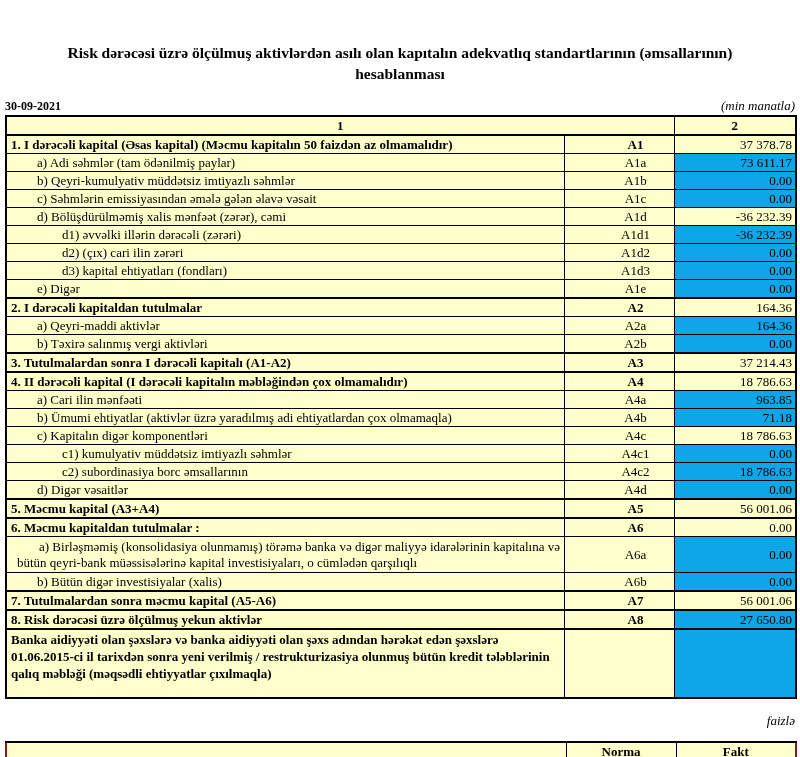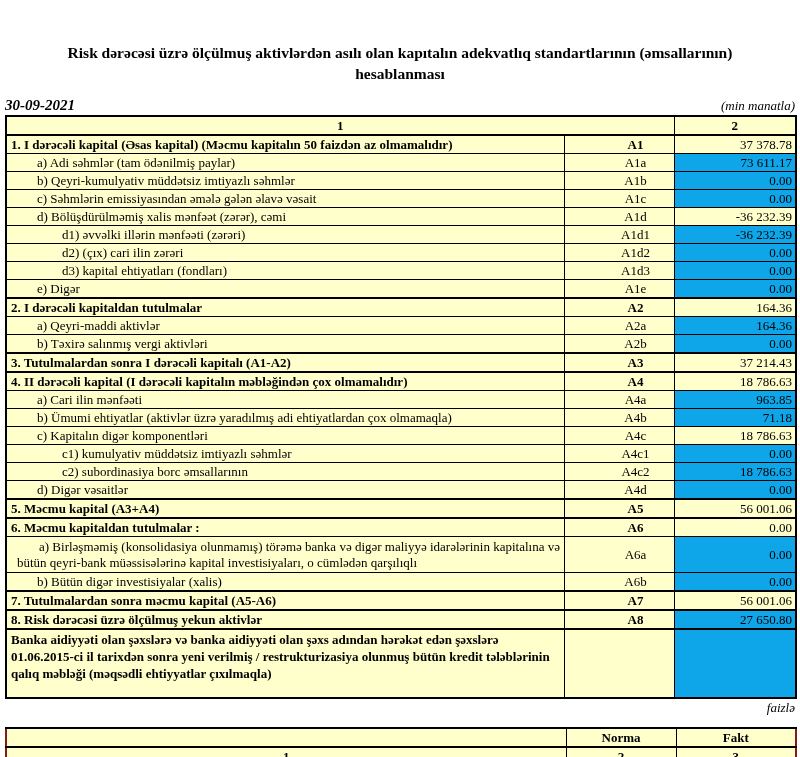--- a/index.html
+++ b/index.html
@@ -1,20 +1,20 @@
 <!DOCTYPE html>
 <html><head>
 <meta charset="utf-8">
 <style>
   html,body { margin:0; padding:0; background:#ffffff; }
   body { width:800px; height:757px; color:#000; font-family:"Liberation Serif", serif; }
   .page { padding:0 5px; box-sizing:border-box; }
   .title { padding-top:42px; text-align:center; font-weight:bold; font-size:15.5px; line-height:21px; }
   .meta { margin-top:12px; height:18px; display:flex; justify-content:space-between; align-items:flex-end; }
-  .date { font-weight:bold; font-size:15px;font-style:italic; }
+  .date { font-weight:bold; font-size:12px; }
   .unit { font-style:italic; font-size:13px; }
   table { border-collapse:collapse; table-layout:fixed; width:790px; }
   table.main { border:2px solid #000; margin-top:1px; }
   table.bottom { border:2px solid #7f1d1d; }
   td { border:1px solid #000; font-size:13px; height:17px; line-height:15px; padding:0 2px; overflow:hidden; vertical-align:middle; }
   .hc { text-align:center; font-weight:bold; background:#FFFFCC; }
   .lbl { background:#FFFFCC; }
   .ind0 { padding-left:4px; }
   .ind1 { padding-left:30px; }
   .ind2 { padding-left:55px; }
@@ -22,21 +22,21 @@
   .code { text-align:center; background:#FFFFCC;padding-left:35px; }
   .val { text-align:right; padding-right:3px; }
   .bg-y { background:#FFFFCC; }
   .bg-w { background:#0ea5e9; }
   tr.section td { border-top-width:2px; }
   thead td { border-bottom-width:2px; }
   tr.multiline td { height:35px; }
   tr.multiline .lbl { padding-left:10px; text-indent:22px; line-height:16px; }
   tr.tall td { height:66px; }
   tr.tall .lbl { vertical-align:top; padding-top:1px; line-height:17px; }
-  .faizle { width:790px; text-align:right; font-style:italic; font-size:13px; height:26px; line-height:16px; margin:1px 0; }
+  .faizle { width:790px; text-align:right; font-style:italic; font-size:13px; height:14px; line-height:16px; margin:14px 0; }
   table.bottom td { border-top-width:2px; }
 </style>
 </head>
 <body>
 
 <div class="page">
 
   <div class="title">
     <div>Risk dərəcəsi üzrə ölçülmuş aktivlərdən asılı olan kapıtalın adekvatlıq standartlarının (əmsallarının)</div>
     <div>hesablanması</div>
@@ -79,21 +79,21 @@
           <td class="lbl ind1">c) Səhmlərin emissiyasından əmələ gələn  əlavə vəsait</td>
           <td class="code">A1c</td>
           <td class="val bg-w">0.00</td>
         </tr>
         <tr>
           <td class="lbl ind1">d)   Bölüşdürülməmiş xalis mənfəət (zərər), cəmi</td>
           <td class="code">A1d</td>
           <td class="val bg-y">-36 232.39</td>
         </tr>
         <tr>
-          <td class="lbl ind2">d1) əvvəlki illərin mənfəəti (zərəri)</td>
+          <td class="lbl ind2">d1) əvvəlki illərin dərəcəli (zərəri)</td>
           <td class="code">A1d1</td>
           <td class="val bg-w">-36 232.39</td>
         </tr>
         <tr>
           <td class="lbl ind2">d2) (çıx) cari ilin zərəri</td>
           <td class="code">A1d2</td>
           <td class="val bg-w">0.00</td>
         </tr>
         <tr>
           <td class="lbl ind2">d3) kapital ehtiyatları (fondları)</td>

